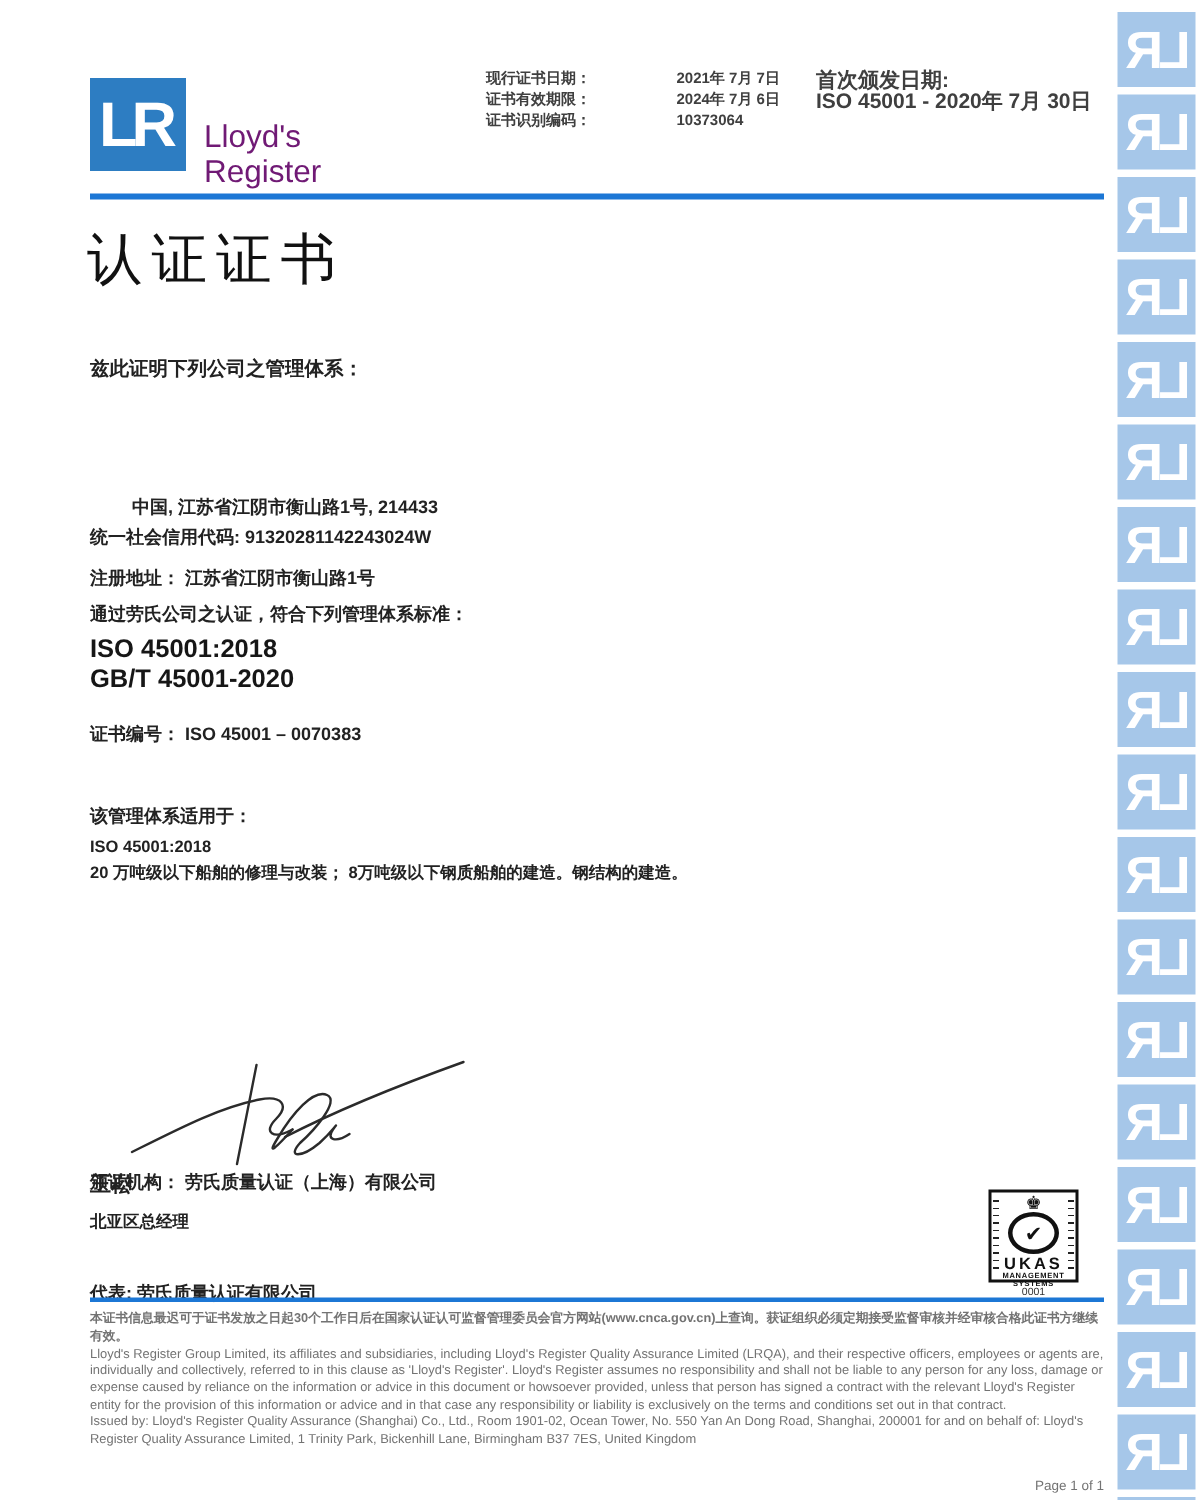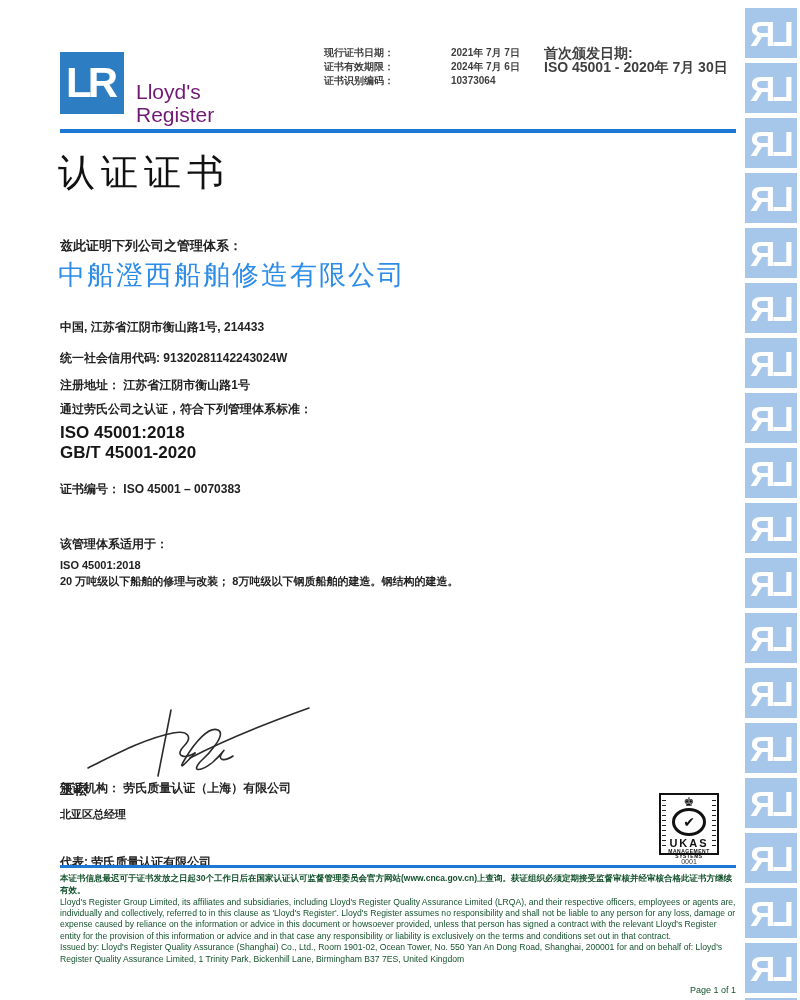--- a/index.html
+++ b/index.html
@@ -21,21 +21,21 @@
 
   .rule{position:absolute;left:60px;width:676px;height:4px;background:#1c77d5;}
   #rule-top{top:129px;}
   #rule-bottom{top:865px;height:3px;}
 
   
   #cert-title{position:absolute;left:58px;top:148px;font-size:37px;letter-spacing:6px;color:#111;font-weight:500;}
   #intro-line{position:absolute;left:60px;top:237px;font-size:13px;font-weight:bold;color:#222;}
   #company-name{position:absolute;left:58px;top:257px;font-size:27px;letter-spacing:2px;color:#2d8ce8;font-weight:500;}
   .line12{position:absolute;left:60px;font-size:12px;font-weight:bold;color:#222;}
-  #company-address{top:319px;}
+  #company-address{top:330px;margin-left:28px;}
   #credit-code{top:350px;}
   #registered-address{top:377px;}
   #approval-line{top:401px;}
   #standards{position:absolute;left:60px;top:423px;font-size:17px;font-weight:bold;color:#161616;line-height:20px;}
   #cert-number{top:481px;}
   #scope-intro{top:536px;}
   .line11{position:absolute;left:60px;font-size:11px;font-weight:bold;color:#222;}
   #scope-standard{top:559px;}
   #scope-text{top:574px;}
 
@@ -53,21 +53,21 @@
     background:repeating-linear-gradient(to bottom,#222 0 1px,transparent 1px 5px);}
   #ukas-box .rail.left{left:1px;} #ukas-box .rail.right{right:1px;}
   #ukas-crown{font-size:12px;line-height:10px;color:#111;}
   #ukas-check{width:28px;height:22px;border:3px solid #111;border-radius:50%;margin:1px auto 0;
     display:flex;align-items:center;justify-content:center;font-size:14px;font-weight:bold;color:#111;line-height:1;}
   #ukas-name{font-size:11px;font-weight:bold;letter-spacing:2px;color:#111;margin-top:1px;}
   .ukas-small{font-size:5px;font-weight:bold;letter-spacing:0.5px;color:#111;line-height:5px;}
   #ukas-number{font-size:7px;color:#333;margin-top:3px;}
 
   
-  #footer{position:absolute;left:60px;top:873px;width:676px;color:#14532d;}
+  #footer{position:absolute;left:60px;top:873px;width:676px;color:#737373;}
   #footer p{margin:0;}
   #footer .cn{font-size:8.5px;font-weight:bold;line-height:1.4;}
   #footer .en{font-size:8.6px;line-height:1.32;}
   #page-label{text-align:right;font-size:9px;margin-top:20px;}
 
   
   #lr-strip{position:absolute;left:745px;top:8px;width:52px;display:flex;flex-direction:column;gap:5px;}
   .lr-tile{width:52px;height:50px;background:#a6c7e9;display:flex;align-items:center;justify-content:center;flex:0 0 auto;}
   .lr-tile .monogram{color:#fff;font-weight:bold;font-size:35px;letter-spacing:-3px;line-height:1;
     transform:scaleX(-1) translateX(-2px);}
@@ -101,21 +101,20 @@
   </div>
   <div id="first-issue">
     <div>首次颁发日期:</div>
     <div>ISO 45001 - 2020年 7月 30日</div>
   </div>
 
   <div id="rule-top" class="rule" style="background: rgb(28, 119, 213);"></div>
 
   <div id="cert-title">认证证书</div>
   <div id="intro-line">兹此证明下列公司之管理体系：</div>
-  <div id="company-name" style="color: rgb(45, 140, 232);">中船澄西船舶修造有限公司</div>
   <div id="company-address" class="line12">中国, 江苏省江阴市衡山路1号, 214433</div>
   <div id="credit-code" class="line12">统一社会信用代码: 91320281142243024W</div>
   <div id="registered-address" class="line12">注册地址：  江苏省江阴市衡山路1号</div>
   <div id="approval-line" class="line12">通过劳氏公司之认证，符合下列管理体系标准：</div>
 
   <div id="standards">
     <div>ISO 45001:2018</div>
     <div>GB/T 45001-2020</div>
   </div>
 

